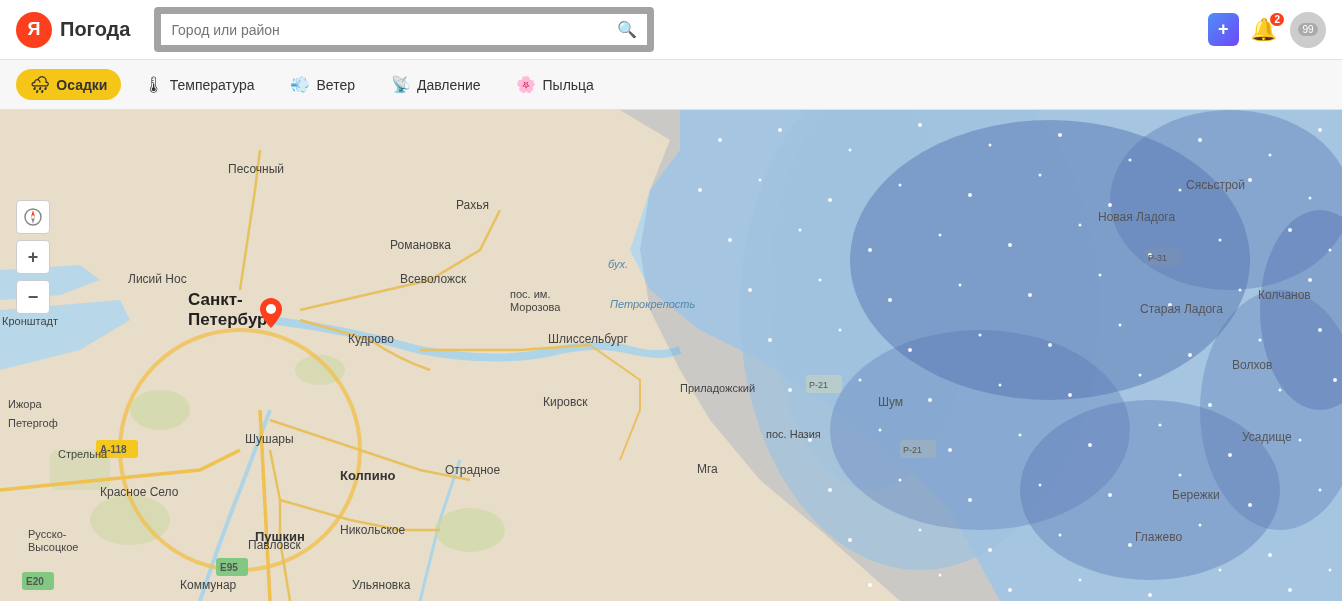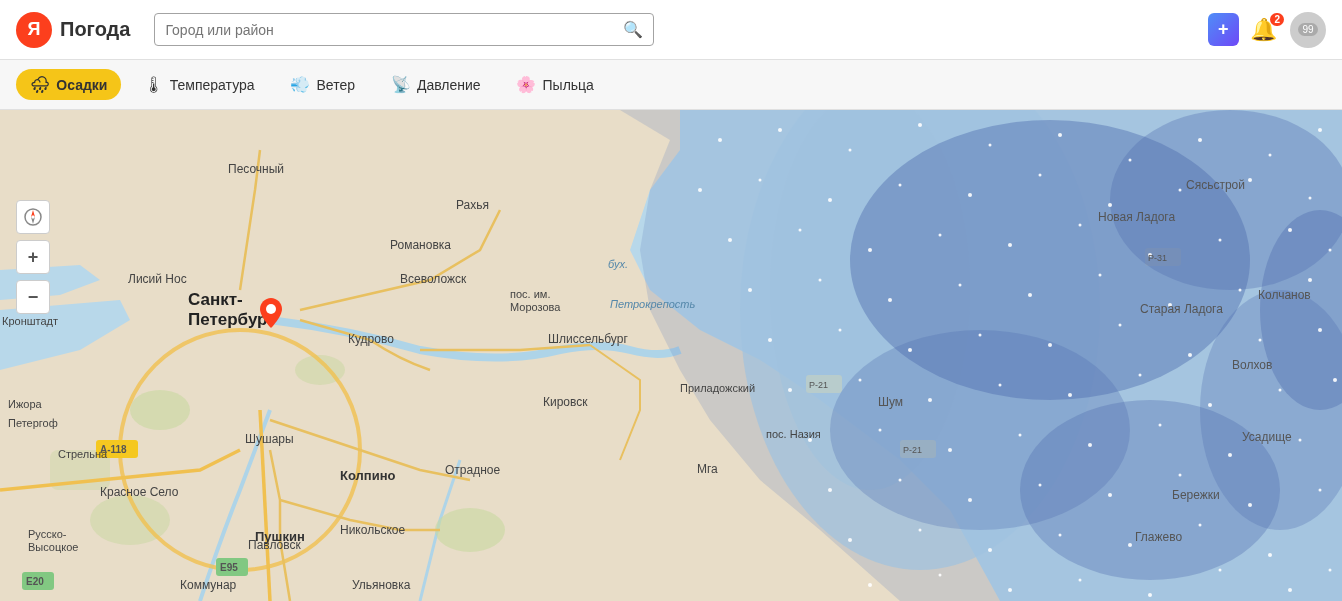--- a/index.html
+++ b/index.html
@@ -60,21 +60,21 @@
 
     .nav-link.active {
       color: #fc3f1d;
     }
 
     .search-bar {
       flex: 1;
       max-width: 500px;
       display: flex;
       align-items: center;
-      border: 1px solid #a3a3a3;
+      border: 7px solid #a3a3a3;
       border-radius: 4px;
       padding: 6px 10px;
       gap: 24px;
     }
 
     .search-input {
       border: none;
       outline: none;
       font-size: 14px;
       flex: 1;

